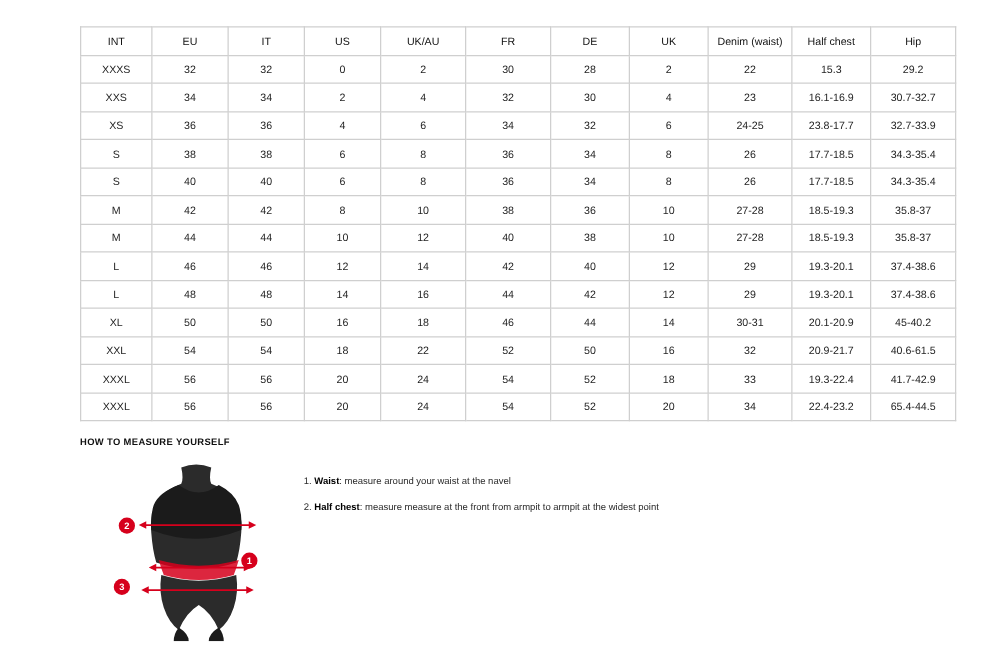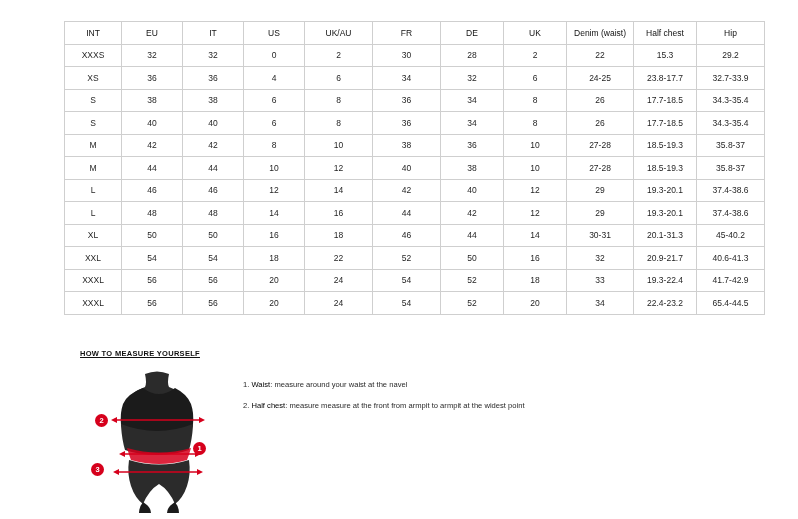--- a/index.html
+++ b/index.html
@@ -67,22 +67,21 @@
     position: absolute;
     left: 64px;
     top: 349px;
     width: 670px;
   }
   .measure-title {
     font-size: 7.5px;
     font-weight: bold;
     letter-spacing: 0.3px;
     color: #111;
-    margin: 0 0 10px 16px;
-    text-decoration: underline;
+    margin: 0 0 10px 0;
   }
   .measure-body {
     position: relative;
     display: flex;
     align-items: flex-start;
   }
   .figure-box {
     position: relative;
     width: 120px;
     height: 145px;
@@ -92,21 +91,21 @@
   .steps {
     margin-left: 24px;
     padding-top: 12px;
   }
   .step {
     font-size: 7.6px;
     color: #2a2a2a;
     margin-bottom: 12px;
     line-height: 1.2;
   }
-  .step b { font-weight: normal; color: #000; }
+  .step b { font-weight: bold; color: #000; }
 
   .bullet {
     position: absolute;
     width: 13px;
     height: 13px;
     border-radius: 50%;
     background: #d6001c;
     color: #ffffff;
     font-size: 7.5px;
     font-weight: bold;
@@ -163,20 +162,33 @@
             <td>0</td>
             <td>2</td>
             <td>30</td>
             <td>28</td>
             <td>2</td>
             <td>22</td>
             <td>15.3</td>
             <td>29.2</td>
           </tr>
           <tr>
+            <td>XXS</td>
+            <td>34</td>
+            <td>34</td>
+            <td>2</td>
+            <td>4</td>
+            <td>32</td>
+            <td>30</td>
+            <td>4</td>
+            <td>23</td>
+            <td>16.1-16.9</td>
+            <td>30.7-32.7</td>
+          </tr>
+          <tr>
             <td>XS</td>
             <td>36</td>
             <td>36</td>
             <td>4</td>
             <td>6</td>
             <td>34</td>
             <td>32</td>
             <td>6</td>
             <td>24-25</td>
             <td>23.8-17.7</td>
@@ -263,35 +275,35 @@
           <tr>
             <td>XL</td>
             <td>50</td>
             <td>50</td>
             <td>16</td>
             <td>18</td>
             <td>46</td>
             <td>44</td>
             <td>14</td>
             <td>30-31</td>
-            <td>20.1-31.3</td>
+            <td>20.1-20.9</td>
             <td>45-40.2</td>
           </tr>
           <tr>
             <td>XXL</td>
             <td>54</td>
             <td>54</td>
             <td>18</td>
             <td>22</td>
             <td>52</td>
             <td>50</td>
             <td>16</td>
             <td>32</td>
             <td>20.9-21.7</td>
-            <td>40.6-41.3</td>
+            <td>40.6-61.5</td>
           </tr>
           <tr>
             <td>XXXL</td>
             <td>56</td>
             <td>56</td>
             <td>20</td>
             <td>24</td>
             <td>54</td>
             <td>52</td>
             <td>18</td>

